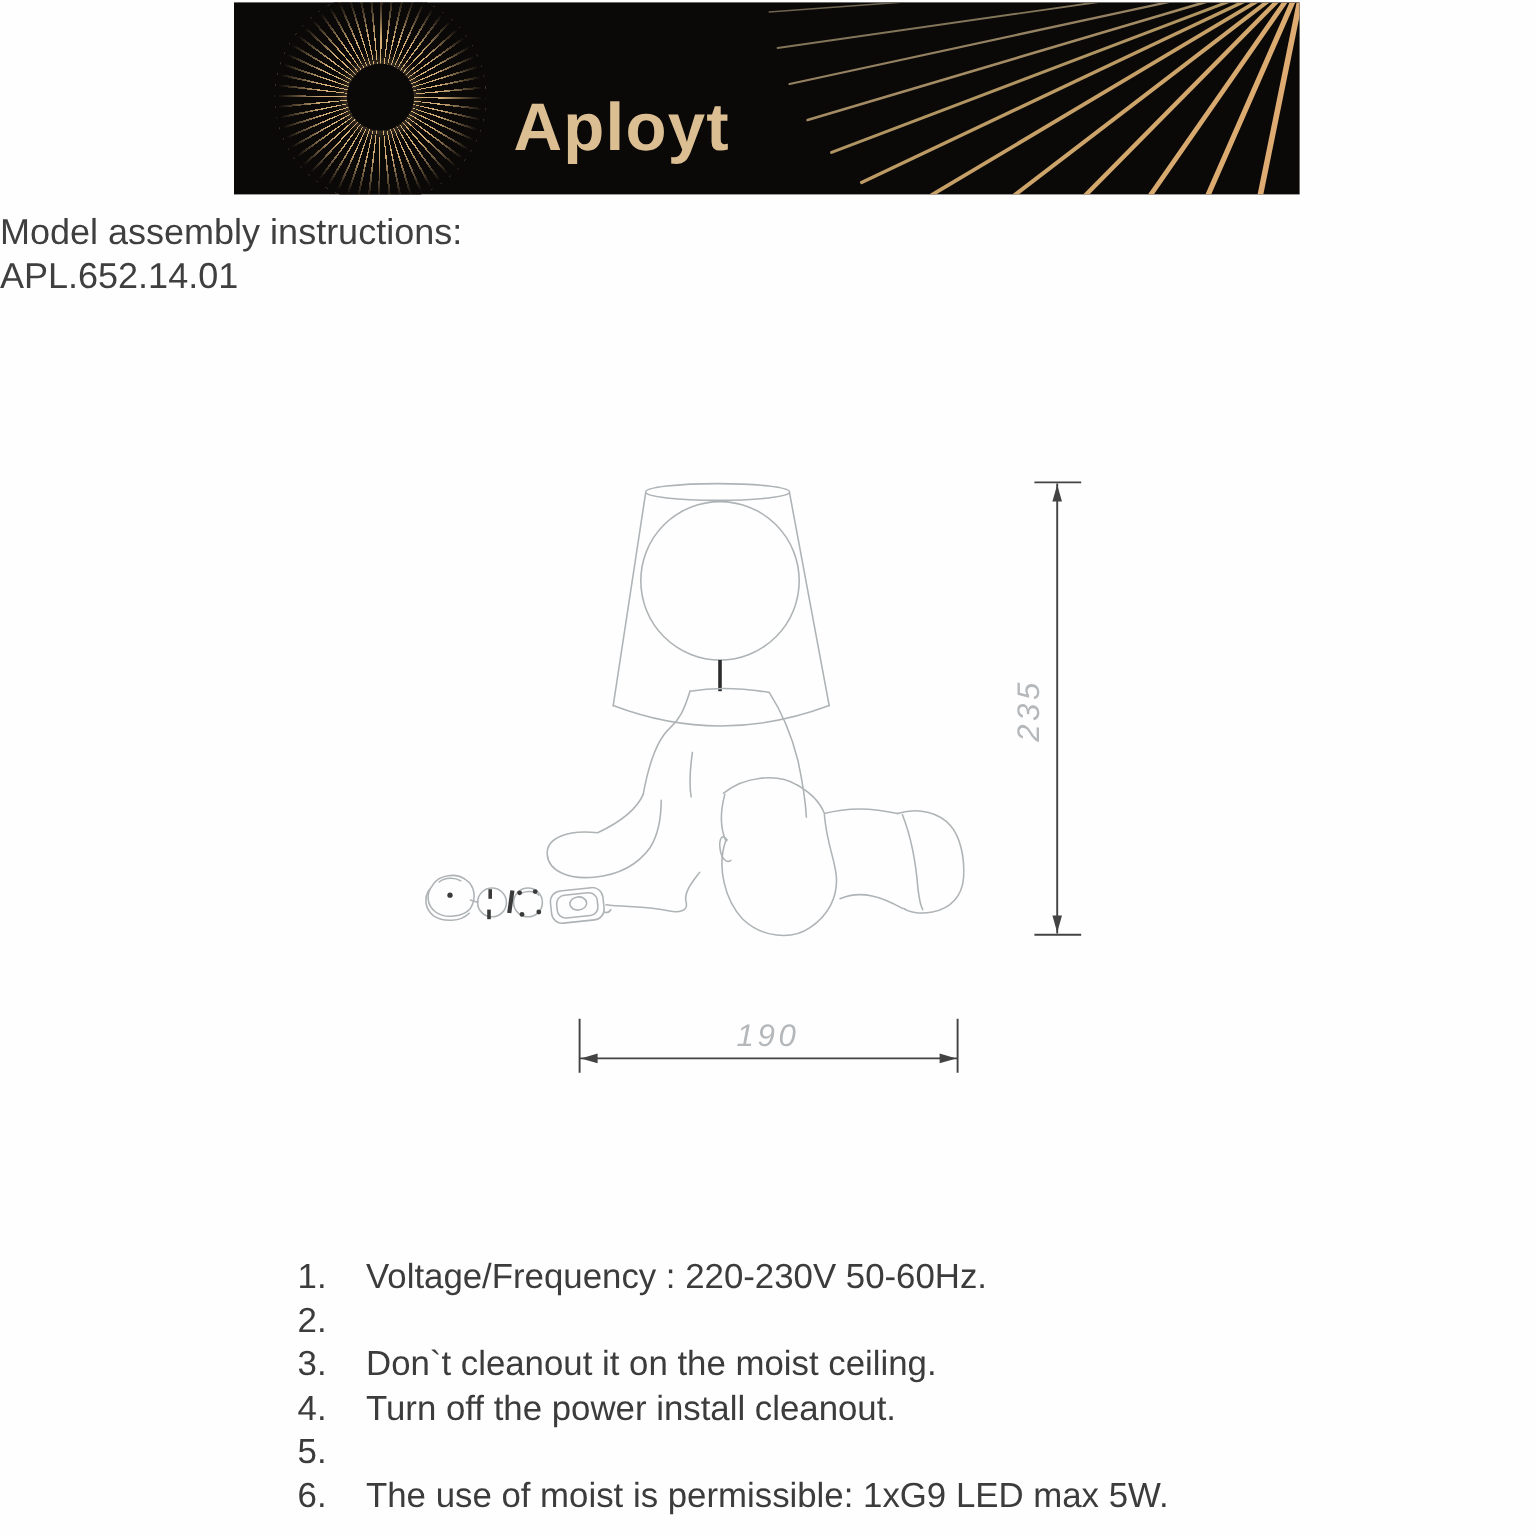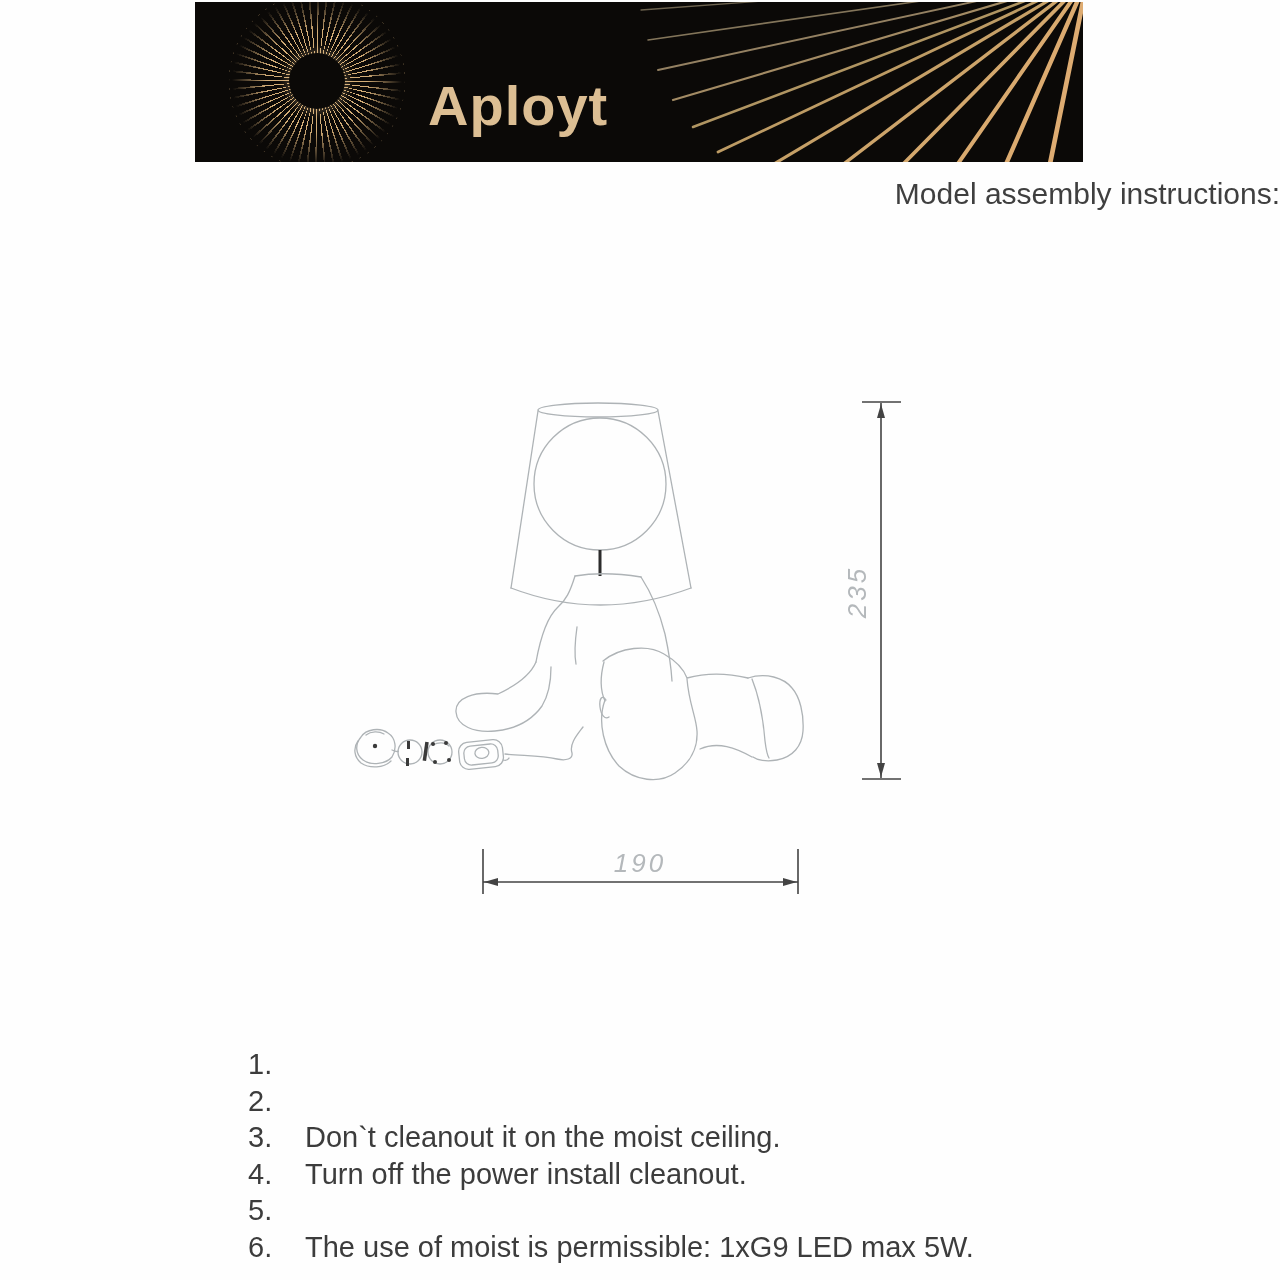--- a/index.html
+++ b/index.html
@@ -24,21 +24,21 @@
     content:"";position:absolute;left:60px;top:60px;width:56px;height:56px;border-radius:50%;
     background:#0b0907;box-shadow:0 0 10px 3px rgba(240,205,150,0.28);
   }
   .brand{
     position:absolute;left:233px;top:38px;font-size:56px;line-height:60px;
     font-weight:700;letter-spacing:1px;color:#dcbe93;margin-top:36px;
   }
   .fan{position:absolute;right:0;top:0;}
   
   .title-block{
-    position:absolute;left:0;top:175px;width:1280px;text-align:right;
+    position:absolute;left:0;top:175px;width:1280px;text-align:left;
     font-size:30px;line-height:37px;color:#3f3f3f;
   }
   
   .drawing{position:absolute;left:330px;top:385px;}
   .thin{fill:none;stroke:#aeb3b6;stroke-width:1.3;stroke-linecap:round;}
   .dim{stroke:#434343;stroke-width:1.6;}
   .dimfill{fill:#434343;}
   .dimtext{fill:#b4b8bb;font-size:26px;font-style:italic;letter-spacing:3px;font-family:"Liberation Sans",sans-serif;}
   .dark{fill:#3a3a3a;stroke:none;}
   
@@ -68,20 +68,21 @@
         <line x1="465" y1="-25" x2="279" y2="242" stroke="#d9aa6f" stroke-width="4.0"></line>
         <line x1="465" y1="-25" x2="341" y2="258" stroke="#dcab70" stroke-width="4.4"></line>
         <line x1="465" y1="-25" x2="405" y2="270" stroke="#deac72" stroke-width="4.7"></line>
         <line x1="465" y1="-25" x2="463" y2="278" stroke="#dfae74" stroke-width="5.0"></line>
       </g>
     </svg>
   </header>
 
   <div class="title-block">
     <div>Model assembly instructions:</div>
+    <div>APL.652.14.01</div>
   </div>
 
   <svg class="drawing" width="580" height="512" viewBox="330 385 580 897" preserveAspectRatio="none" style="height:512px">
     
   </svg>
   <svg class="drawing" width="580" height="512" viewBox="330 385 580 512" style="position:absolute;left:330px;top:385px;">
 
     <g>
       <ellipse class="thin" cx="598" cy="410" rx="60" ry="7"></ellipse>
       <path class="thin" d="M538,411 L511,588"></path>
@@ -156,20 +157,21 @@
       <line class="dim" x1="798" y1="849" x2="798" y2="894"></line>
       <polygon class="dimfill" points="484,882 498,878 498,886"></polygon>
       <polygon class="dimfill" points="797,882 783,878 783,886"></polygon>
       <text class="dimtext" x="640" y="872" text-anchor="middle">190</text>
     </g>
   </svg>
 
   <div class="instructions">
     <div class="li">
       <span class="num">1.</span>
+      <span class="txt">Voltage/Frequency : 220-230V 50-60Hz.</span>
     </div>
     <div class="li">
       <span class="num">2.</span>
     </div>
     <div class="li">
       <span class="num">3.</span>
       <span class="txt">Don`t cleanout it on the moist ceiling.</span>
     </div>
     <div class="li">
       <span class="num">4.</span>

